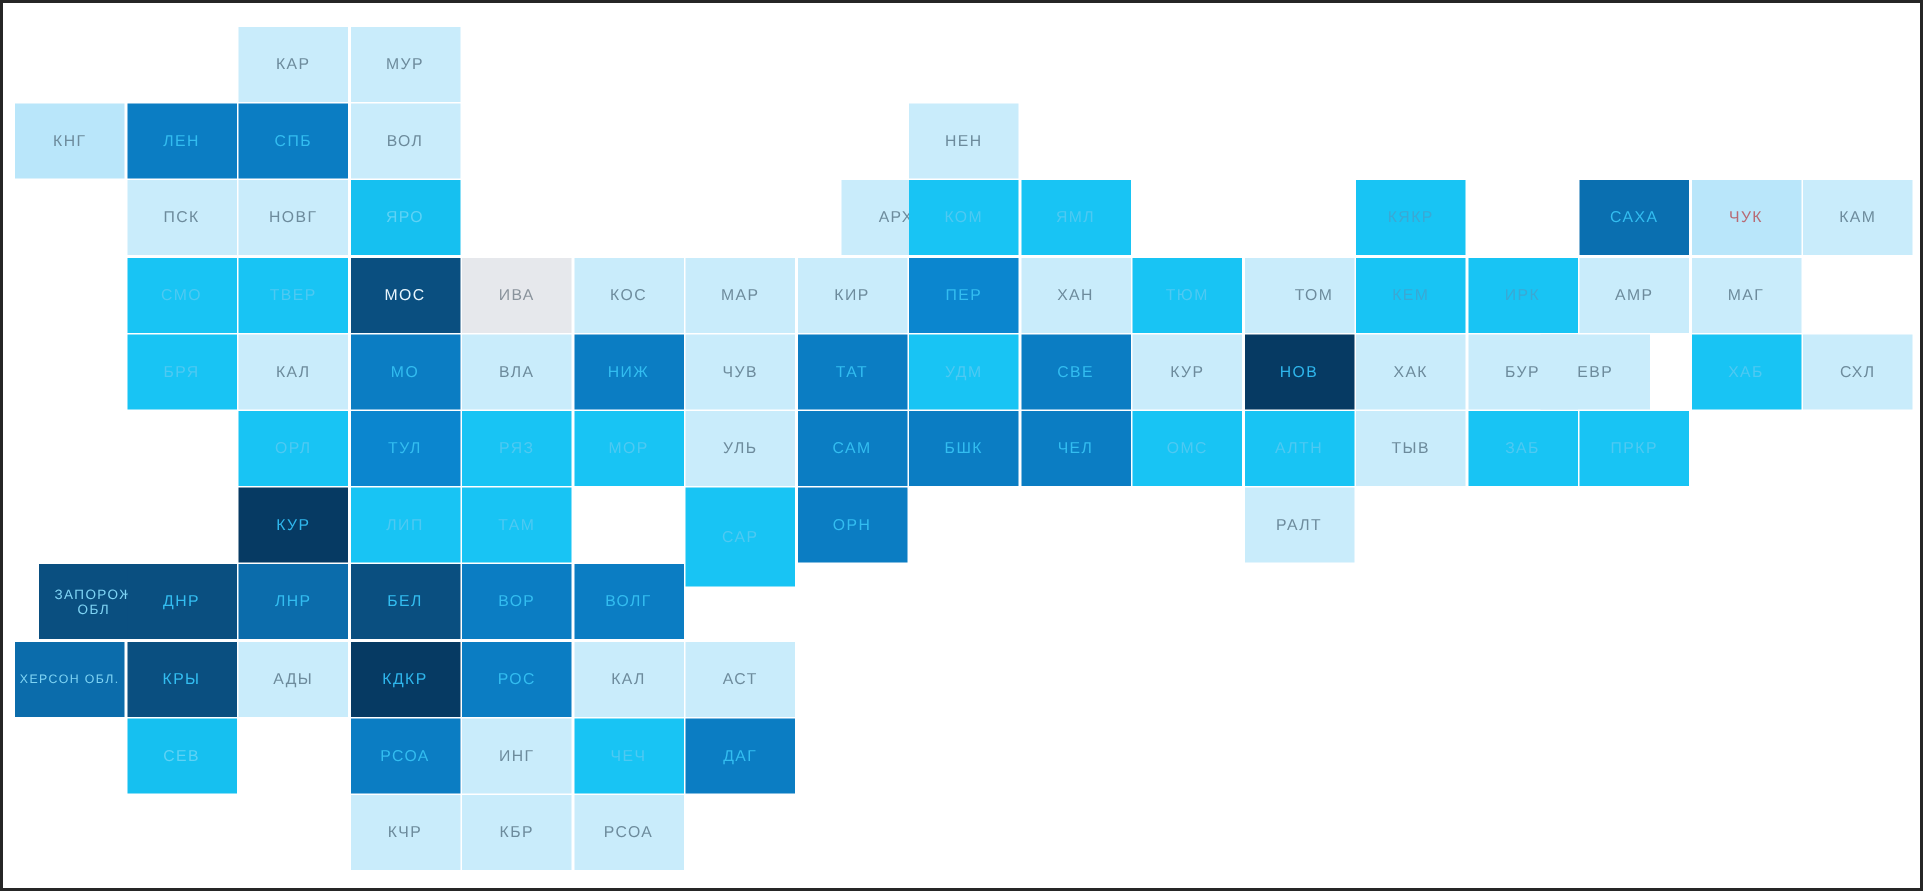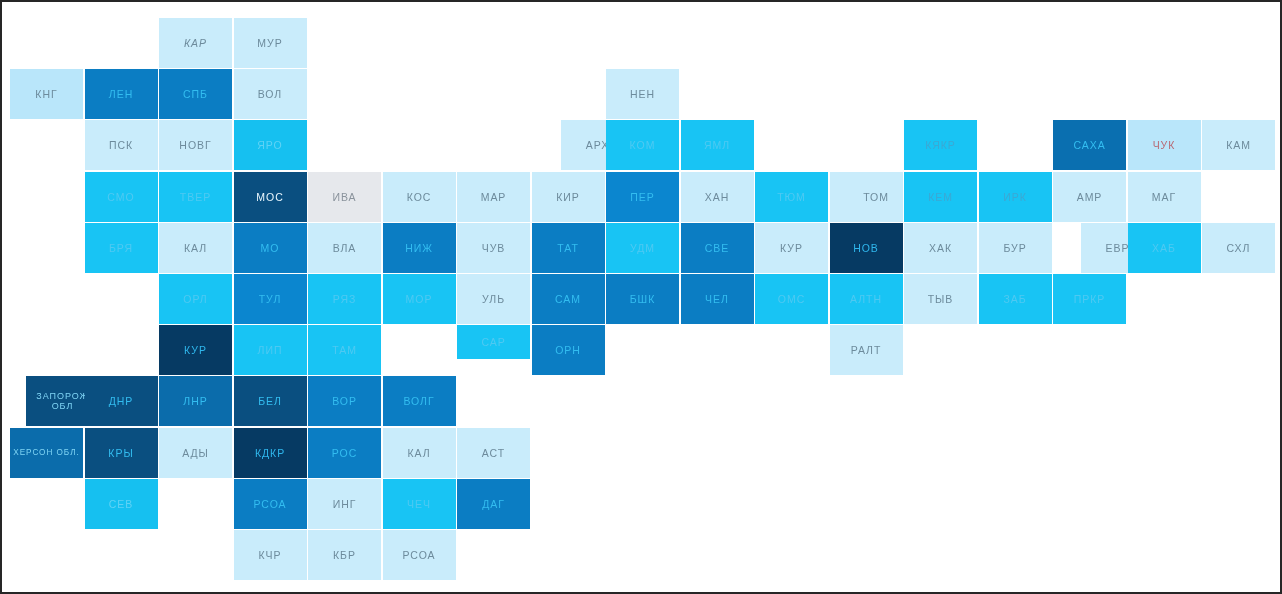--- a/index.html
+++ b/index.html
@@ -48,21 +48,21 @@
   
   .fs-n { font-size: 10.5px; }
   .fs-s { font-size: 9px; }
   .fs-xs { font-size: 8.2px; }
 </style>
 </head>
 <body>
 
 <div id="viewport" style="background: rgb(255, 255, 255); border-color: rgb(38, 38, 38);">
   <div id="tilemap">
-      <div class="tile" style="left: 157px; top: 16px; width: 73px; height: 50px; background: rgb(201, 236, 251); font-style: italic;">
+      <div class="tile" style="left: 157px; top: 16px; width: 73px; height: 50px; background: rgb(201, 236, 251);">
         <span class="lbl fs-n" style="color: rgb(109, 139, 156);">КАР</span>
       </div>
       <div class="tile" style="left: 231.5px; top: 16px; width: 73px; height: 50px; background: rgb(201, 236, 251);">
         <span class="lbl fs-n" style="color: rgb(109, 139, 156);">МУР</span>
       </div>
       <div class="tile" style="left: 8px; top: 67.2px; width: 73px; height: 50px; background: rgb(185, 230, 250);">
         <span class="lbl fs-n" style="color: rgb(109, 139, 156);">КНГ</span>
       </div>
       <div class="tile" style="left: 82.5px; top: 67.2px; width: 73px; height: 50px; background: rgb(11, 125, 195);">
         <span class="lbl fs-n" style="color: rgb(51, 189, 240);">ЛЕН</span>
@@ -183,21 +183,21 @@
       </div>
       <div class="tile" style="left: 827.5px; top: 220.8px; width: 73px; height: 50px; background: rgb(6, 58, 99);">
         <span class="lbl fs-n" style="color: rgb(47, 182, 236);">НОВ</span>
       </div>
       <div class="tile" style="left: 902px; top: 220.8px; width: 73px; height: 50px; background: rgb(201, 236, 251);">
         <span class="lbl fs-n" style="color: rgb(109, 139, 156);">ХАК</span>
       </div>
       <div class="tile" style="left: 976.5px; top: 220.8px; width: 73px; height: 50px; background: rgb(201, 236, 251);">
         <span class="lbl fs-n" style="color: rgb(109, 139, 156);">БУР</span>
       </div>
-      <div class="tile" style="left: 1079px; top: 220.8px; width: 73px; height: 50px; background: rgb(201, 236, 251);">
+      <div class="tile" style="left: 1025px; top: 220.8px; width: 73px; height: 50px; background: rgb(201, 236, 251);">
         <span class="lbl fs-n" style="color: rgb(109, 139, 156);">ЕВР</span>
       </div>
       <div class="tile" style="left: 1125.5px; top: 220.8px; width: 73px; height: 50px; background: rgb(24, 196, 244);">
         <span class="lbl fs-n" style="color: rgb(78, 201, 242);">ХАБ</span>
       </div>
       <div class="tile" style="left: 1200px; top: 220.8px; width: 73px; height: 50px; background: rgb(201, 236, 251);">
         <span class="lbl fs-n" style="color: rgb(109, 139, 156);">СХЛ</span>
       </div>
       <div class="tile" style="left: 157px; top: 272px; width: 73px; height: 50px; background: rgb(24, 196, 244);">
         <span class="lbl fs-n" style="color: rgb(78, 201, 242);">ОРЛ</span>
@@ -240,21 +240,21 @@
       </div>
       <div class="tile" style="left: 157px; top: 323.2px; width: 73px; height: 50px; background: rgb(6, 58, 99);">
         <span class="lbl fs-n" style="color: rgb(47, 182, 236);">КУР</span>
       </div>
       <div class="tile" style="left: 231.5px; top: 323.2px; width: 73px; height: 50px; background: rgb(24, 196, 244);">
         <span class="lbl fs-n" style="color: rgb(78, 201, 242);">ЛИП</span>
       </div>
       <div class="tile" style="left: 306px; top: 323.2px; width: 73px; height: 50px; background: rgb(24, 196, 244);">
         <span class="lbl fs-n" style="color: rgb(78, 201, 242);">ТАМ</span>
       </div>
-      <div class="tile" style="left: 455px; top: 323.2px; width: 73px; height: 34px; background: rgb(24, 196, 244); align-items: center;">
+      <div class="tile" style="left: 455px; top: 323.2px; width: 73px; height: 66px; background: rgb(24, 196, 244); align-items: center;">
         <span class="lbl fs-n" style="color: rgb(78, 201, 242);">САР</span>
       </div>
       <div class="tile" style="left: 529.5px; top: 323.2px; width: 73px; height: 50px; background: rgb(11, 125, 195);">
         <span class="lbl fs-n" style="color: rgb(51, 189, 240);">ОРН</span>
       </div>
       <div class="tile" style="left: 827.5px; top: 323.2px; width: 73px; height: 50px; background: rgb(201, 236, 251);">
         <span class="lbl fs-n" style="color: rgb(109, 139, 156);">РАЛТ</span>
       </div>
       <div class="tile" style="left: 8px; top: 374.4px; width: 73px; height: 50px; background: rgb(10, 79, 128); margin-left: 16px;">
         <span class="lbl fs-s" style="color: rgb(127, 212, 244);">ЗАПОРОЖ

